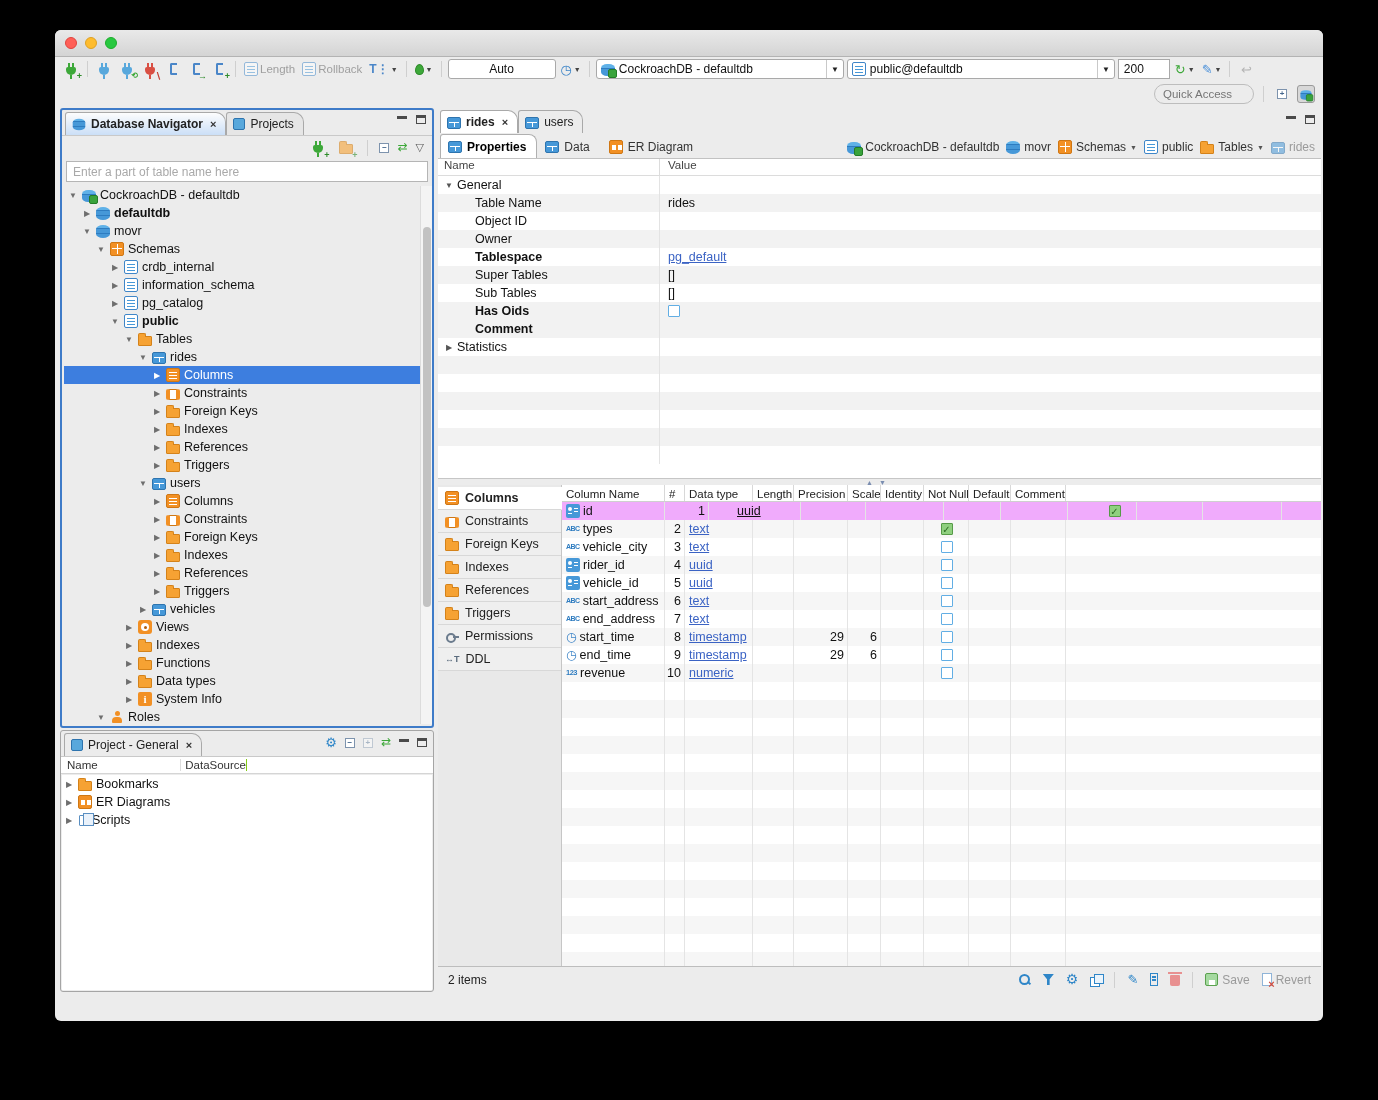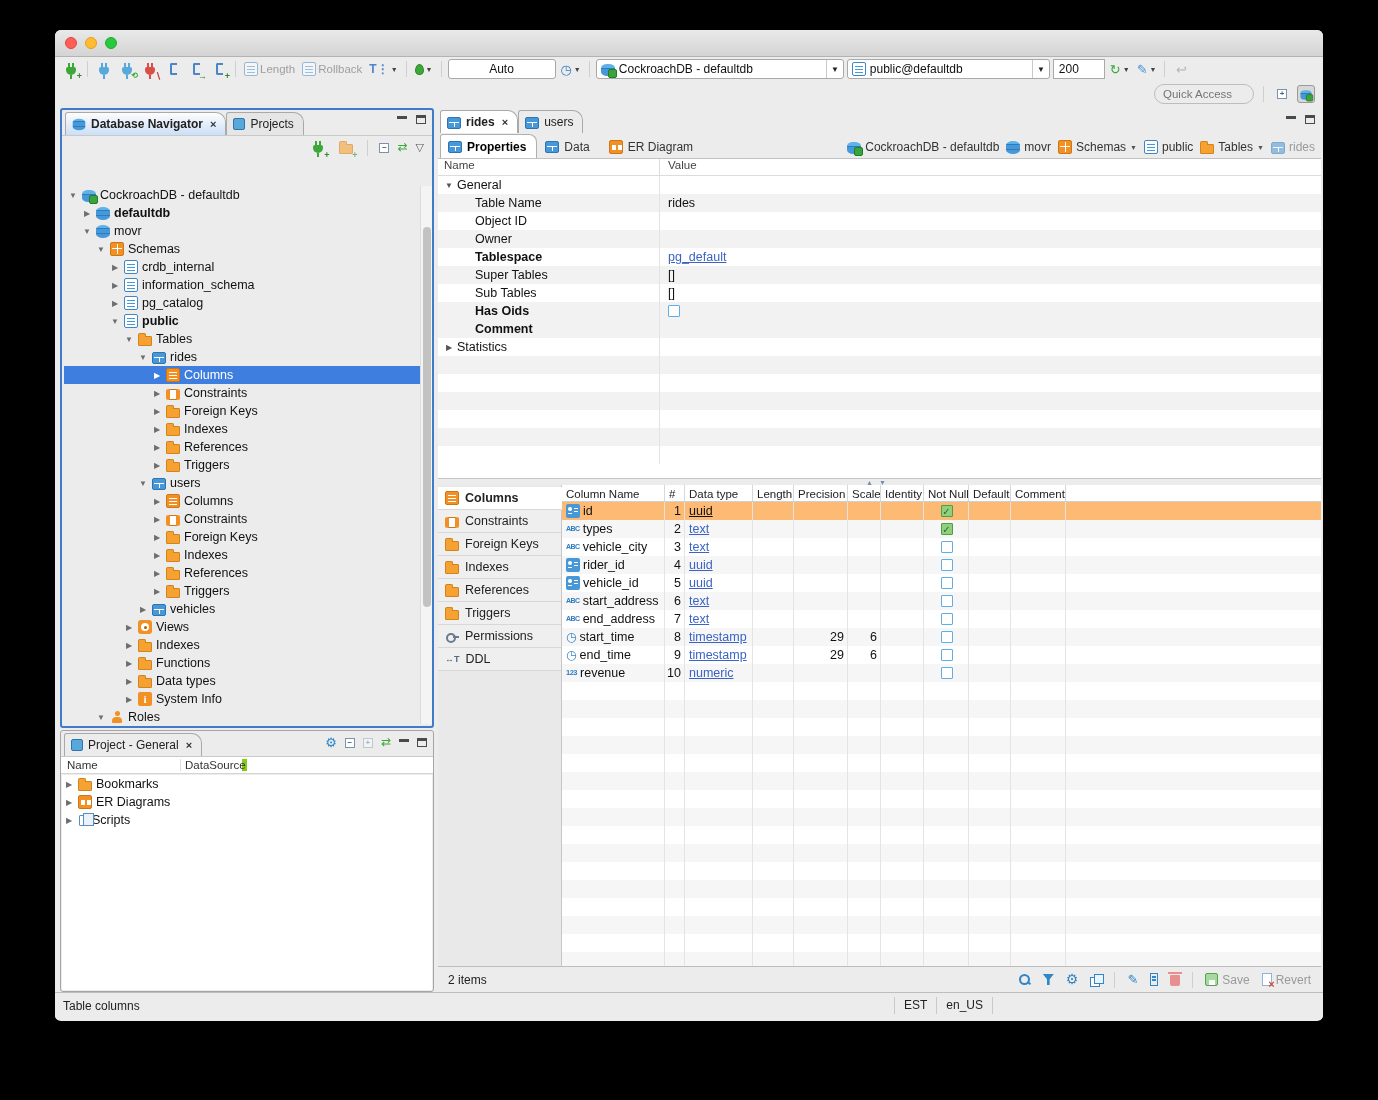--- a/index.html
+++ b/index.html
@@ -107,21 +107,21 @@
   .tree-row .arrow { width:10px; font-size:8px; color:#6e6e6e; text-align:center; flex:none; }
   .tree-row.selected { background:#3d7edf; color:#fff; }
   .tree-row.selected .arrow { color:#fff; }
   .tree-row .tlabel.bold { font-weight:bold; }
   .scrollbar { position:absolute; right:0; top:76px; bottom:2px; width:12px; background:#f4f4f4; border-left:1px solid #dcdcdc; }
   .thumb { position:absolute; left:1.5px; width:8px; border-radius:4px; background:#c2c2c2; }
 
   
   .pj-head { display:flex; height:18px; border-top:1px solid #c9c9c9; border-bottom:1px solid #d5d5d5; background:#fff; font-size:11.5px; color:#333; align-items:center; }
   .pj-head .c1 { width:120px; padding-left:6px; border-right:1px solid #ddd; }
-  .pj-head .c2 { width:66px; padding-left:4px; border-right:5px solid #84cc16; }
+  .pj-head .c2 { width:66px; padding-left:4px; border-right:1px solid #84cc16;text-align:right; }
   #pj-rows { background:#fff; position:absolute; left:1px; right:1px; top:44px; bottom:1px; }
   .pj-row { height:18px; display:flex; align-items:center; gap:4px; font-size:12.5px; color:#111; padding-left:2px; }
 
   
   #editor { position:absolute; left:383px; top:78px; width:883px; height:884px; }
   .ed-tabs { height:25px; display:flex; align-items:flex-end; padding-left:2px; position:relative; }
   .ed-subtabs { height:26px; display:flex; align-items:flex-end; padding-left:2px; background:#ececec; border-bottom:1px solid #c2c2c2; position:relative; }
   .stab { height:24px; display:flex; align-items:center; gap:5px; padding:0 10px 0 7px; font-size:12px; color:#333; border:1px solid transparent; border-bottom:none; }
   .stab.active { background:#fff; border-color:#b0b0b0; border-radius:3px 8px 0 0; font-weight:bold; color:#000; }
   .breadcrumb { position:absolute; right:6px; bottom:4px; display:flex; align-items:center; gap:7px; font-size:12px; color:#333; }
@@ -149,21 +149,21 @@
 
   .detail { position:absolute; left:0; top:377px; width:883px; height:481px; background:#fff; }
   .dtabs { position:absolute; left:0; top:0; width:124px; bottom:0; background:#e9e9e9; border-right:1px solid #c6c6c6; padding-top:2px; }
   .dtab { height:23px; display:flex; align-items:center; gap:6px; padding-left:7px; font-size:12.5px; color:#222; border-bottom:1px solid #d8d8d8; background:#efefef; }
   .dtab.active { background:#fff; font-weight:bold; border-right:1px solid #fff; margin-right:-1px; }
   .grid { position:absolute; left:124px; right:0; top:0; bottom:0; overflow:hidden; }
   .g-head { height:17px; display:flex; font-size:11.5px; color:#222; border-bottom:1px solid #cfcfcf; background:#fff; }
   .g-head .gc { border-right:1px solid #d8d8d8; padding:1px 3px 0 4px; white-space:nowrap; overflow:hidden; }
   .g-row { height:18px; display:flex; font-size:12.5px; color:#111; }
   .g-row.alt { background:#f6f6f6; }
-  .g-row.selected { background:#fdba74; }
+  .g-row.selected { background:#f0abfc;gap:24px; }
   .gc { flex:none; display:flex; align-items:center; gap:3px; padding:0 3px 0 4px; border-right:1px solid #e4e4e4; overflow:hidden; white-space:nowrap; }
   .gc.r { justify-content:flex-end; }
   .gc.c { justify-content:center; }
   .gc.fill { flex:1; border-right:none; }
 
   .itemsbar { position:absolute; left:0; top:858px; width:883px; height:26px; background:#ececec; border-top:1px solid #bdbdbd; display:flex; align-items:center; font-size:12px; color:#222; padding:0 10px; }
   .ib-icons { margin-left:auto; display:flex; align-items:center; gap:12px; }
   .ib-sep { width:1px; height:16px; background:#cfcfcf; }
   .mag { position:relative; width:13px; height:13px; }
   .mag::before { content:''; position:absolute; left:1px; top:1px; width:7px; height:7px; border:2px solid #2f86c8; border-radius:50%; }
@@ -253,21 +253,21 @@
     <span class="tbtn">
         <span class="glyph" style="color:#3f86c8">◷</span>
         <span class="caret">▼</span>
       </span>
     <span class="tsep"></span>
     <span class="combo" style="width:248px">
         <span class="ic ic-dbconn"></span>
         <span>CockroachDB - defaultdb</span>
         <span class="arr">▼</span>
       </span>
-    <span class="combo" style="width:203px">
+    <span class="combo" style="width:268px">
         <span class="ic ic-schemadoc"></span>
         <span>public@defaultdb</span>
         <span class="arr">▼</span>
       </span>
     <input class="numbox" value="200" style="">
     <span class="tbtn">
         <span class="glyph" style="color:#3da839">↻</span>
         <span class="caret">▼</span>
       </span>
     <span class="tbtn">
@@ -314,20 +314,21 @@
         </span>
       <span class="tbtn" style="opacity:.6">
           <span class="ic ic-folder"></span>
           <span class="badge plus">+</span>
         </span>
       <span class="tsep"></span>
       <span class="box-ic">−</span>
       <span class="glyph" style="color:#3da839;font-size:12px">⇄</span>
       <span class="mini-ic">▽</span>
     </div>
+    <input class="filter-input" placeholder="Enter a part of table name here" style="">
     <div id="nav-tree">
         <div class="tree-row" style="padding-left: 4px;">
           <span class="arrow">▼</span>
           <span class="ic ic-dbconn"></span>
           <span class="tlabel">CockroachDB - defaultdb</span>
         </div>
         <div class="tree-row" style="padding-left: 18px;">
           <span class="arrow">▶</span>
           <span class="ic ic-db"></span>
           <span class="tlabel bold">defaultdb</span>
@@ -1194,20 +1195,13 @@
             <span>Save</span>
           </span>
         <span class="ib-btn">
             <span class="revdoc"></span>
             <span>Revert</span>
           </span>
       </span>
     </div>
   </div>
 
-  <div class="statusbar">
-    <span class="sb-left">Table columns</span>
-    <span class="sb-mid">
-      <span class="sb-cell">EST</span>
-      <span class="sb-cell" style="border-left:none">en_US</span>
-    </span>
-  </div>
 </div>
 
 </body></html>

